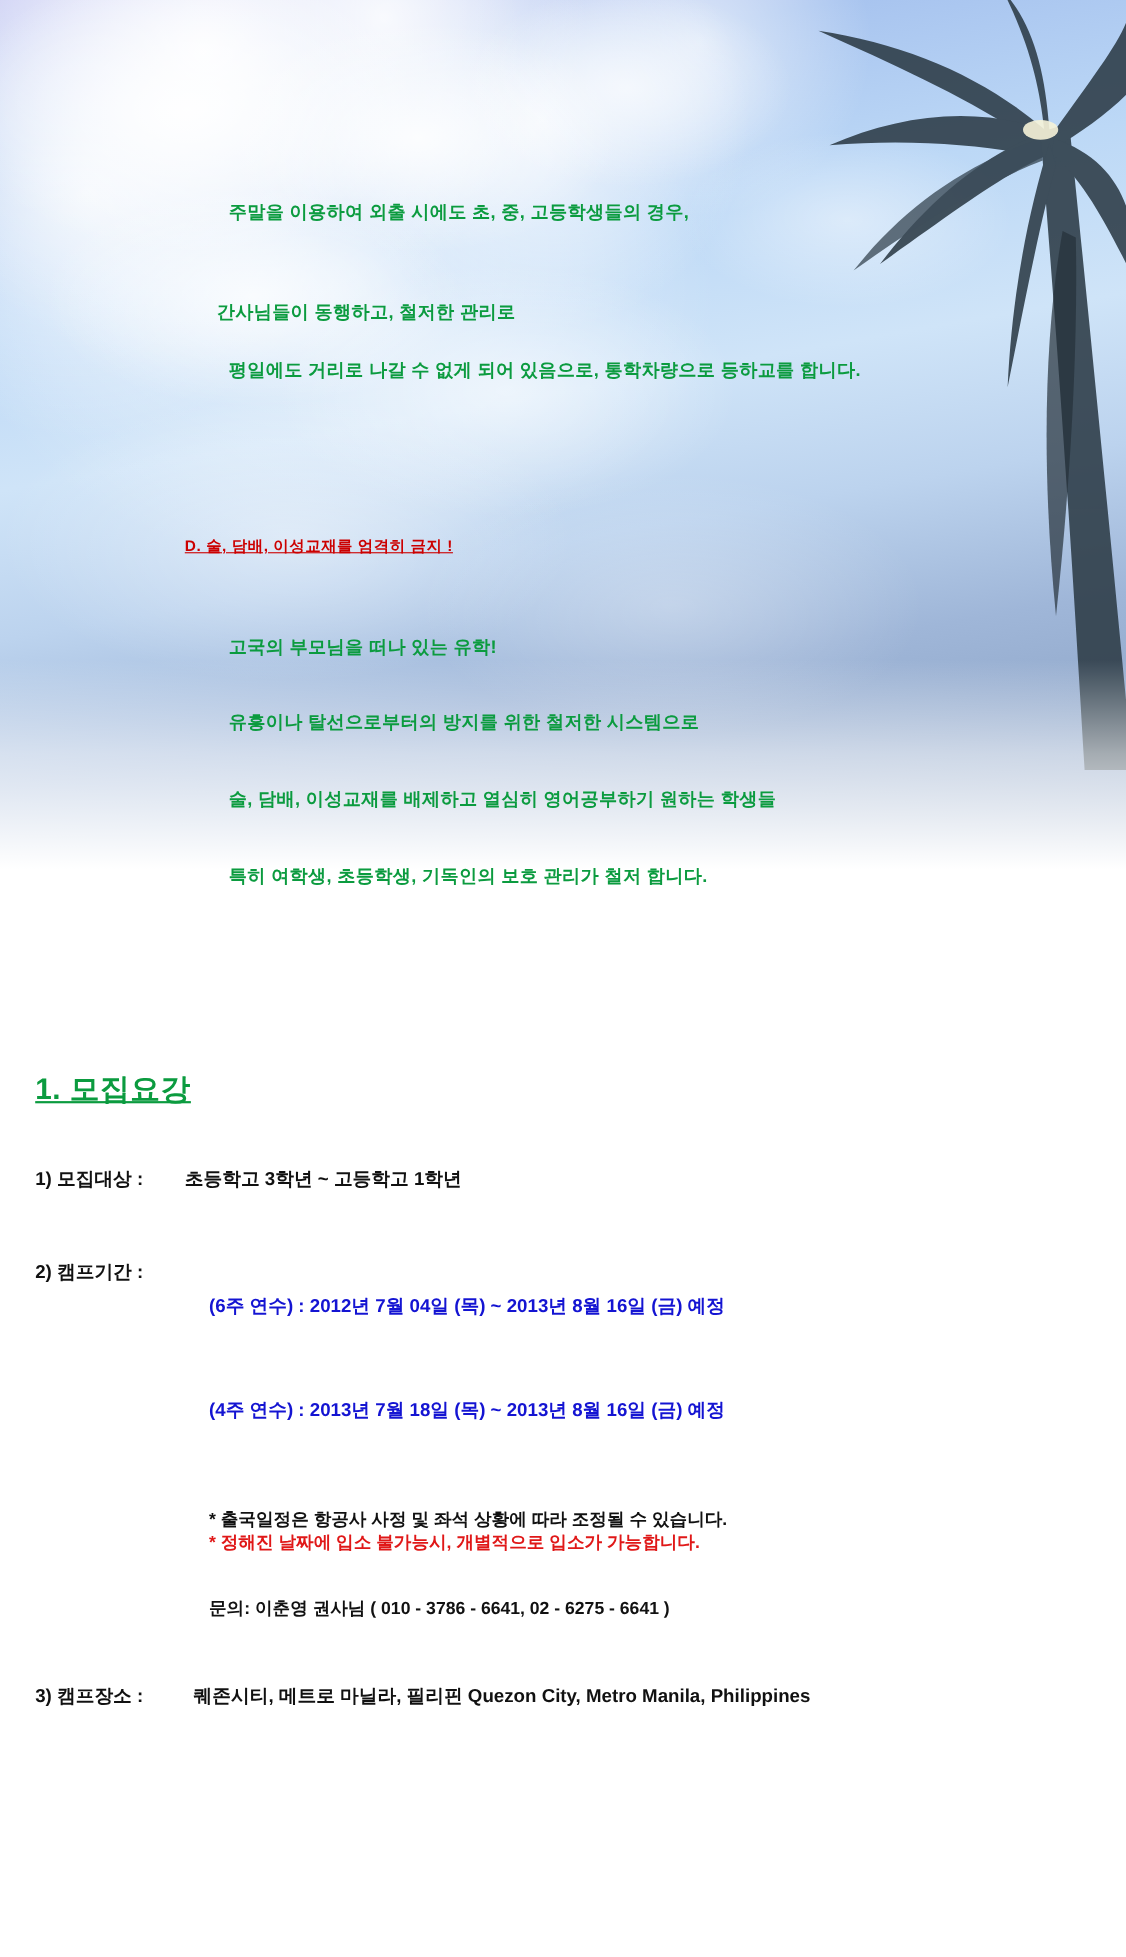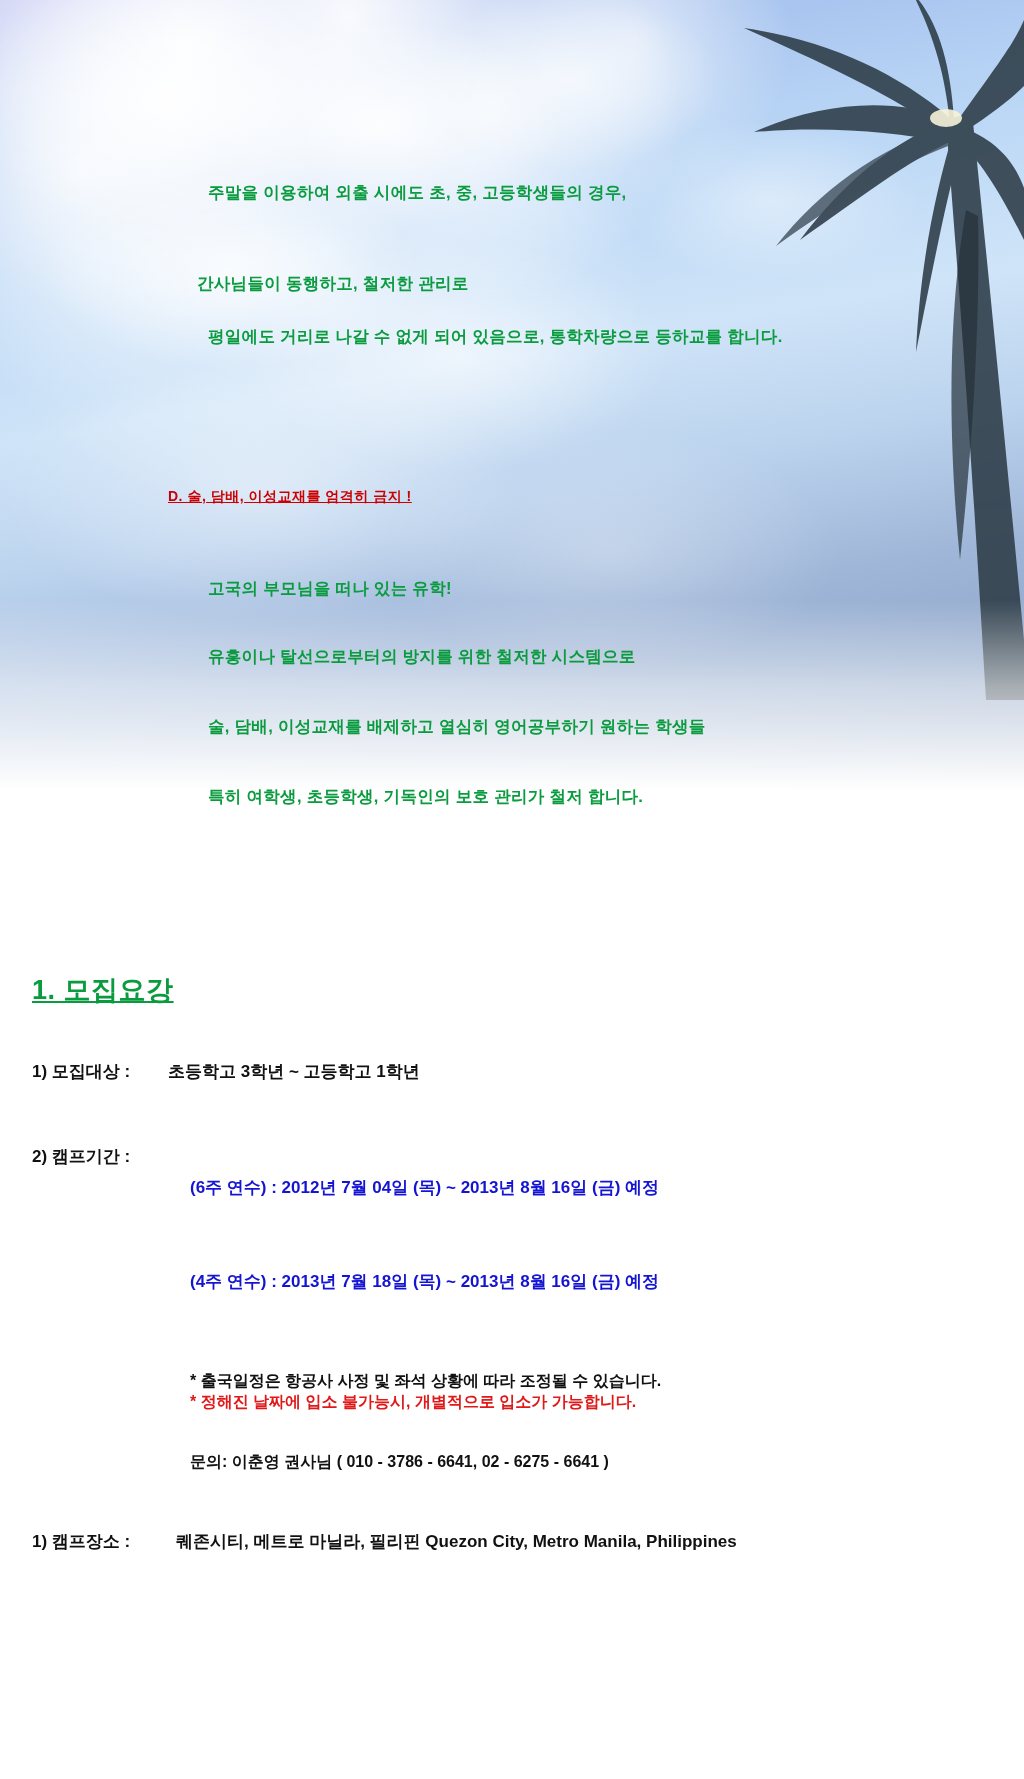--- a/index.html
+++ b/index.html
@@ -159,16 +159,16 @@
   <div class="line black" style="left:168px; top:1060px;">초등학고 3학년 ~ 고등학고 1학년</div>
 
   <div class="line black" style="left:32px; top:1145px;">2) 캠프기간 :</div>
   <div class="line blue" style="left:190px; top:1176px;">(6주 연수) : 2012년 7월 04일 (목) ~ 2013년 8월 16일 (금) 예정</div>
   <div class="line blue" style="left:190px; top:1270px;">(4주 연수) : 2013년 7월 18일 (목) ~ 2013년 8월 16일 (금) 예정</div>
 
   <div class="line note" style="left:190px; top:1332px;margin-top:39px;">* 출국일정은 항공사 사정 및 좌석 상황에 따라 조정될 수 있습니다.</div>
   <div class="line red" style="left:190px; top:1392px;">* 정해진 날짜에 입소 불가능시, 개별적으로 입소가 가능합니다.</div>
   <div class="line note" style="left:190px; top:1452px;">문의: 이춘영 권사님 ( 010 - 3786 - 6641, 02 - 6275 - 6641 )</div>
 
-  <div class="line black" style="left:32px; top:1530px;">1) 캠프장소 :</div>
+  <div class="line black" style="left:32px; top:1530px;">3) 캠프장소 :</div>
   <div class="line black" style="left:176px; top:1530px;">퀘존시티, 메트로 마닐라, 필리핀 Quezon City, Metro Manila, Philippines</div>
 
 </div>
 
 </body></html>

